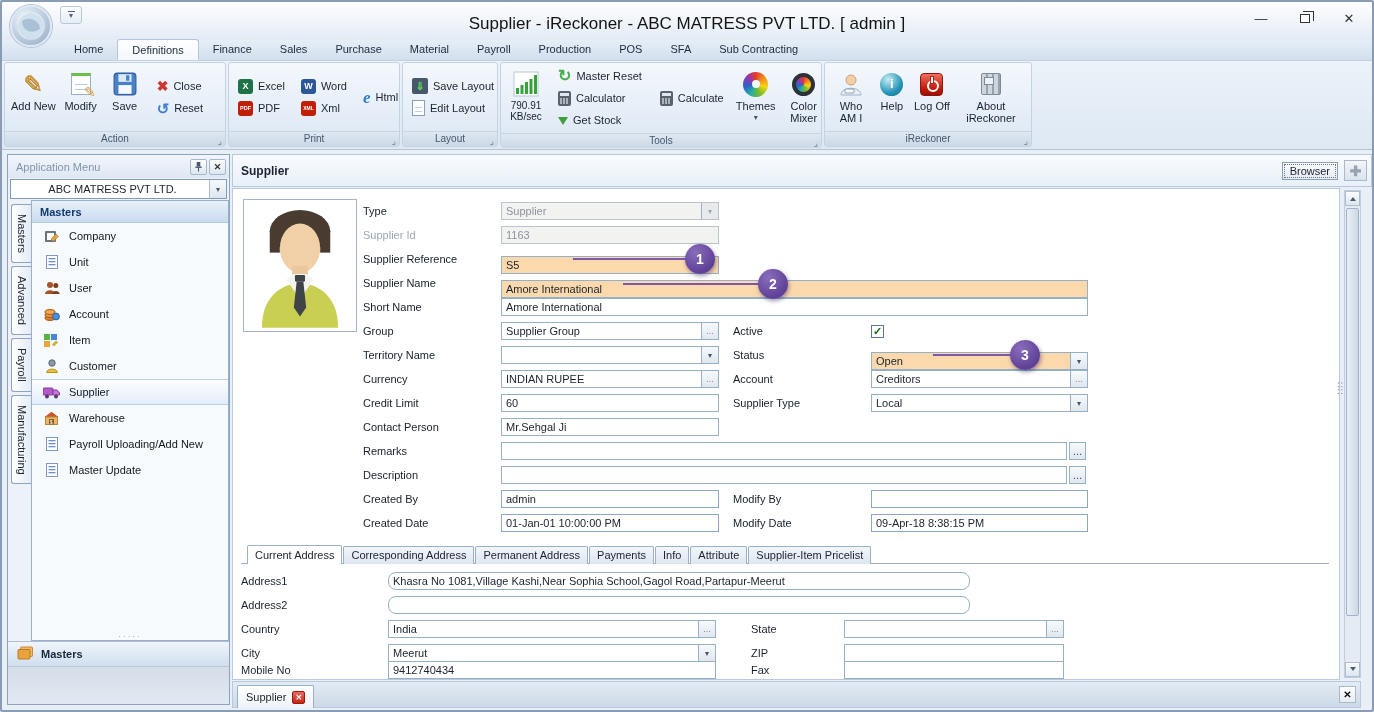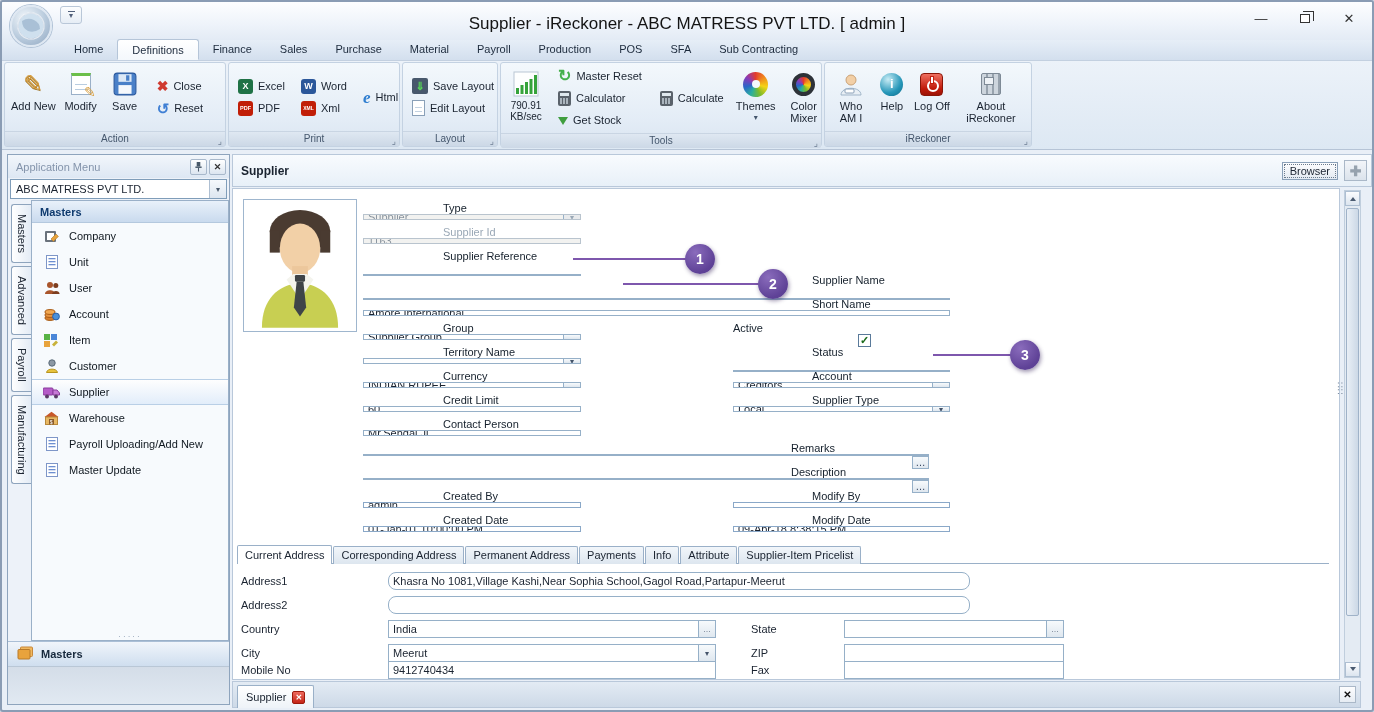--- a/index.html
+++ b/index.html
@@ -85,21 +85,21 @@
   .speed-text { font-size:10px; color:#17202c; line-height:11px; white-space:pre-line; }
   
   .sidebar { position:absolute; left:5px; top:152px; width:223px; height:551px;
     border:1px solid #8ea4bd; background:#edf2f9; display:flex; flex-direction:column; }
   .sb-caption { height:23px; background:linear-gradient(#f2f6fb,#dde7f3); display:flex; align-items:center;
     padding:0 3px 0 8px; color:#8494ab; }
   .sb-caption .grow { flex:1; }
   .cap-btn { width:17px; height:16px; border:1px solid #a8b8cb; border-radius:2px; margin-left:2px;
     background:linear-gradient(#fff,#dce5f0); display:flex; align-items:center; justify-content:center; font-size:9px; color:#333; font-weight:bold; }
   .sb-select { height:20px; margin:1px 2px; border:1px solid #7f9db9; background:#fff; display:flex; align-items:center; }
-  .sb-select .val { flex:1; padding-left:5px; }
+  .sb-select .val { flex:1; padding-left:5px;text-align:center; }
   .dd-btn { width:17px; height:100%; border-left:1px solid #aebfd2; background:linear-gradient(#f6f9fc,#dde6f0);
     display:flex; align-items:center; justify-content:center; font-size:8px; color:#4a5a6c; }
   .sb-main { flex:1; display:flex; min-height:0; }
   .vtabs { width:23px; display:flex; flex-direction:column; padding-top:4px; gap:3px; }
   .vtab { writing-mode:vertical-rl; padding:9px 3px; background:linear-gradient(90deg,#ffffff,#e3ebf5);
     border:1px solid #8ea4bd; border-right:none; border-radius:3px 0 0 3px; margin-left:3px; color:#1a2330; }
   .menu-panel { flex:1; border:1px solid #9ab0c8; background:#f7fafd; display:flex; flex-direction:column; }
   .menu-head { height:22px; background:linear-gradient(#e9f1fa,#c9daee); border-bottom:1px solid #b4c8de;
     font-weight:bold; color:#0f3a6e; padding-left:8px; line-height:22px; }
   .mi { height:26px; display:flex; align-items:center; gap:9px; padding-left:11px; color:#101820; }
@@ -114,38 +114,38 @@
   .main-title { position:absolute; left:230px; top:152px; width:1140px; height:33px;
     background:linear-gradient(#f8fbfe,#e8f0f8); border:1px solid #b9c8da; display:flex; align-items:center; }
   .main-title .t { font-weight:bold; font-size:12px; padding-left:8px; flex:1; }
   .browser-btn { height:18px; border:1px solid #8aa0b8; outline:1px dotted #6a7a8c; outline-offset:-3px;
     background:linear-gradient(#fdfdfe,#e3eaf2); padding:0 7px; display:flex; align-items:center; margin-right:6px; }
   .plus-btn { width:23px; height:21px; border:1px solid #aab8c8; background:linear-gradient(#f2f5f9,#dbe3ec);
     display:flex; align-items:center; justify-content:center; color:#96a2ae; font-weight:bold; font-size:14px; margin-right:4px; }
   .form-panel { position:absolute; left:230px; top:186px; width:1108px; height:492px; background:#fff;
     border:1px solid #b9c8da; }
   .photo { position:absolute; left:10px; top:10px; width:114px; height:133px; border:1px solid #9fb6ce; background:#fff; }
-  .frow { position:absolute; left:130px; height:18px; display:flex; align-items:flex-end;flex-direction:column; }
+  .frow { position:absolute; left:130px; height:18px; display:flex; align-items:center; }
   .frow-r { left:500px; }
   .flabel { width:138px; color:#15202c; }
   .flabel.dis { color:#9aa8b6; }
   .ffield { height:18px; border:1px solid #96b0c8; background:#fff; display:flex; align-items:center; overflow:hidden; }
   .ffield .fv { flex:1; padding:0 4px; white-space:nowrap; }
   .ffield.dis { background:#f2f2f0; border-color:#b9c4ce; color:#8a949e; }
   .ffield.ro { border-color:#8aa8c8; }
   .ffield.hl { background:#fcd9ad;margin-top:12px; }
   .w218 { width:218px; } .w217 { width:217px; } .wlong { width:587px; }
   .ddx { width:17px; align-self:stretch; border-left:1px solid #96b0c8; background:linear-gradient(#f7fafc,#dfe7ef);
     display:flex; align-items:center; justify-content:center; font-size:8px; color:#44546a; }
   .ddx.dis { color:#9aa8b6; background:#e8eaec; }
   .ext-btn { width:17px; height:18px; margin-left:2px; border:1px solid #96b0c8; background:linear-gradient(#f7fafc,#dfe7ef);
     display:flex; align-items:center; justify-content:center; font-size:10px; color:#30405a; }
   .chk { width:13px; height:13px; border:1px solid #5a7a9a; background:#fff; display:flex; align-items:center; justify-content:center; font-size:11px; color:#1a6a1a; font-weight:bold; }
   
-  .atabs { position:absolute; left:4px; top:356px; display:flex; align-items:flex-end; height:19px; }
+  .atabs { position:absolute; left:14px; top:356px; display:flex; align-items:flex-end; height:19px; }
   .atab { padding:2px 7px 3px; border:1px solid #9ab0c8; border-bottom:none; background:linear-gradient(#f2f6fa,#dde6ef);
     margin-right:1px; border-radius:2px 2px 0 0; white-space:nowrap; }
   .atab.active { background:#fff; font-weight:normal; padding-top:3px; position:relative; z-index:2; }
   .atab-line { position:absolute; left:8px; right:10px; top:374px; border-top:1px solid #9ab0c8; }
   .arow { position:absolute; left:8px; height:20px; display:flex; align-items:center; }
   .alabel { width:147px; }
   .alabel2 { width:128px; }
   .w582 { width:582px;border-radius:8px; } .w328 { width:328px;align-items:center; } .w220 { width:220px; }
   
   .badge { position:absolute; width:30px; height:30px; border-radius:50%; z-index:5;

